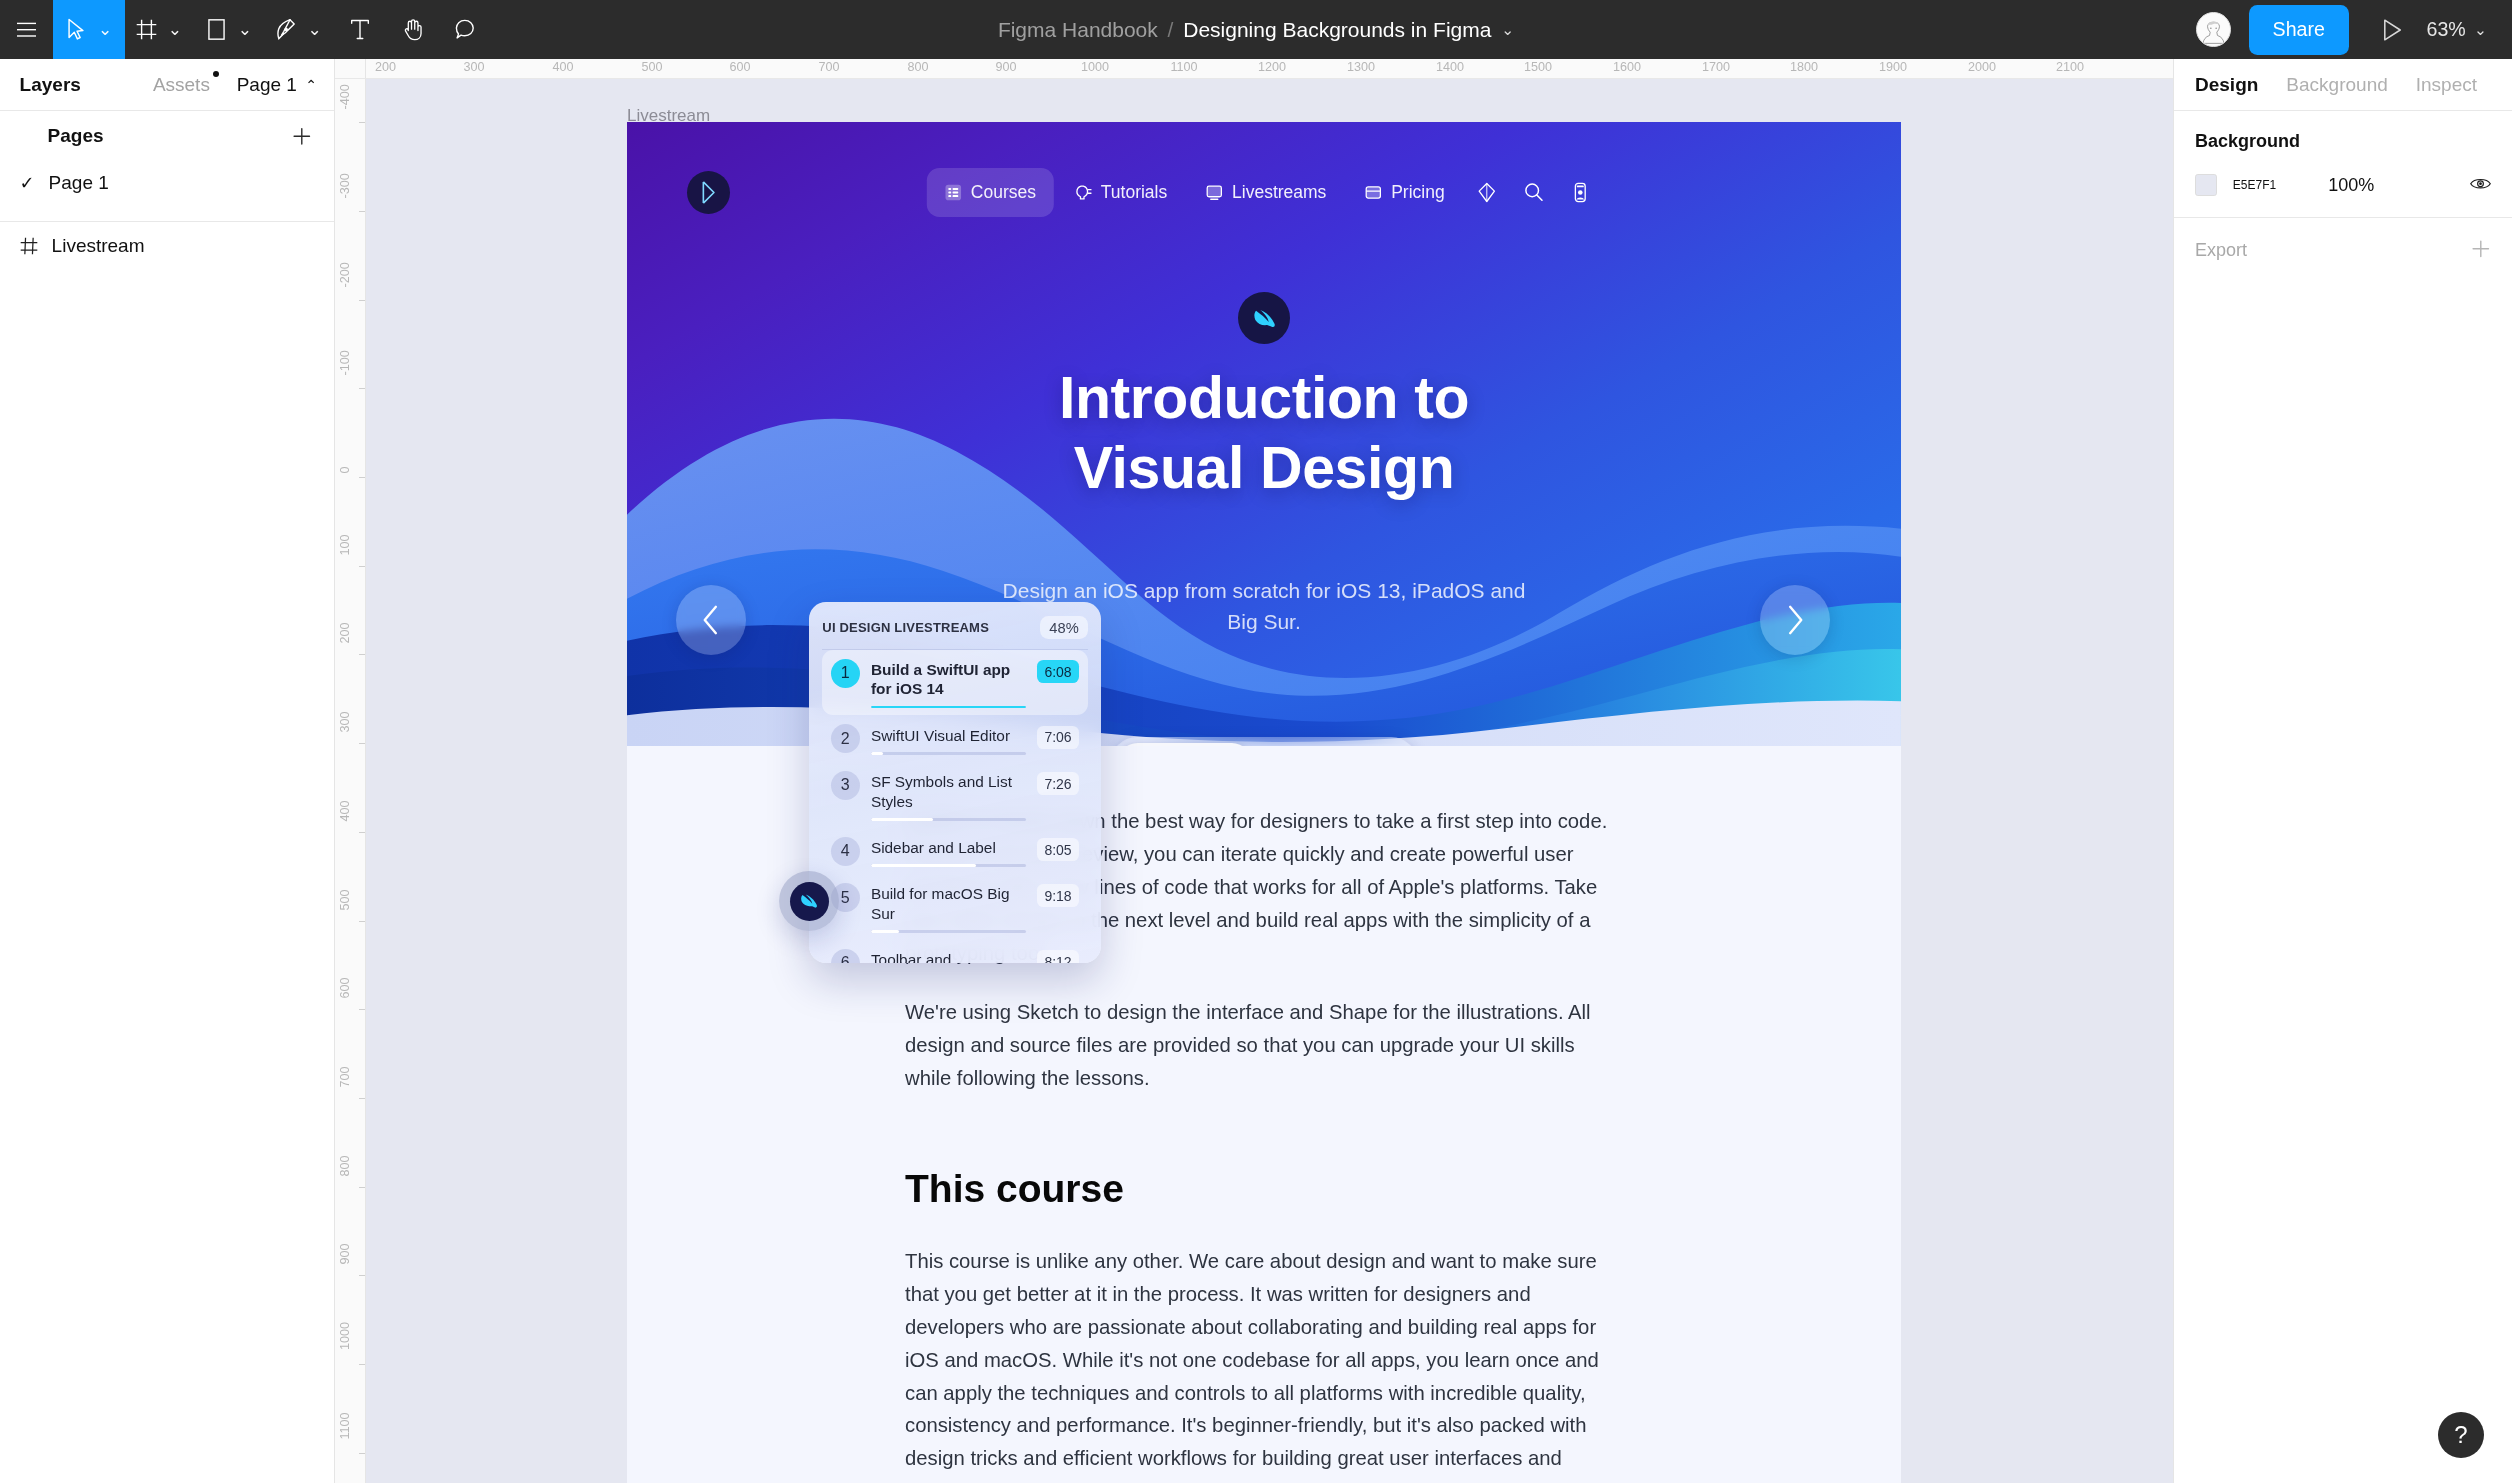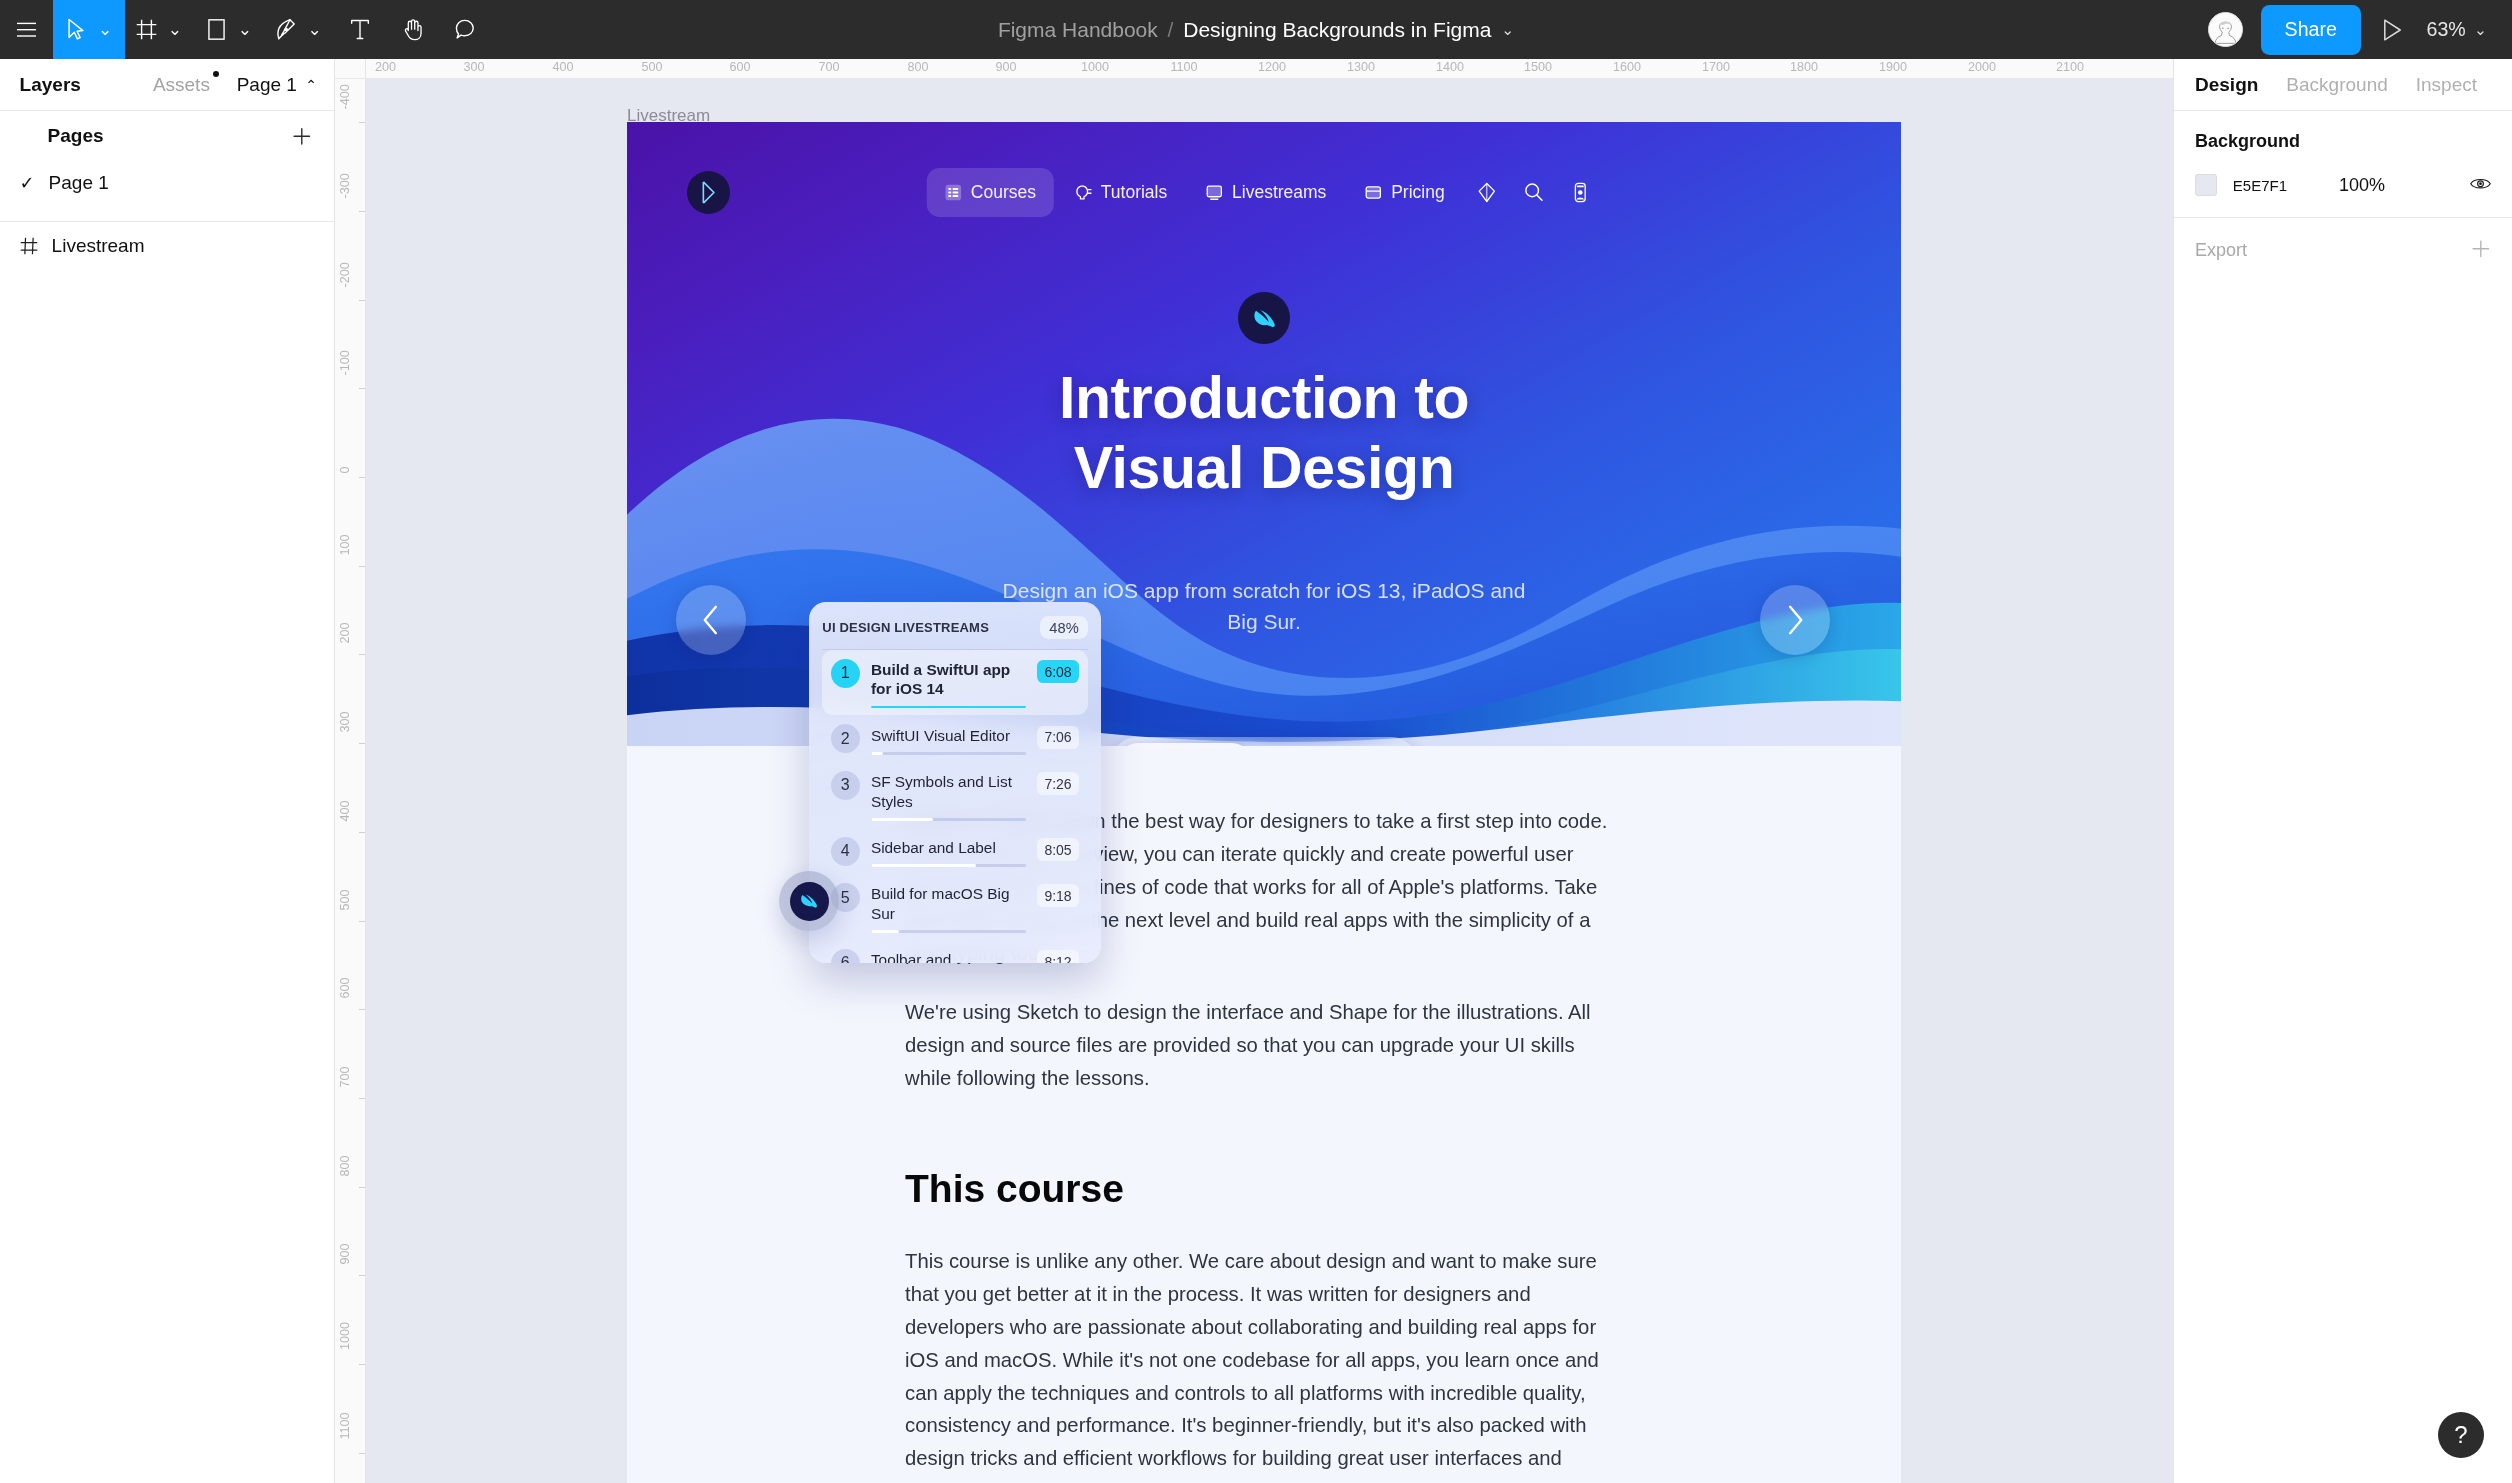--- a/index.html
+++ b/index.html
@@ -49,21 +49,21 @@
     width: 35px; height: 35px; border-radius: 50%;
     background: #f2f2f2; margin-right: 18px;
     overflow: hidden; border: 0.7px solid #ddd; cursor: pointer;
     display:flex; align-items:center; justify-content:center;
   }
   #share-button {
     background: #0d99ff; color: #fff;
     border: none; border-radius: 8.4px;
     height: 50px; padding: 0 24px;
     font-size: 19.6px; font-family: inherit; cursor: pointer;
-    margin-right: 10px;
+    margin-right: 22px;
   }
   #present-button {
     width: 43px; height: 43px; display:flex;
     align-items:center; justify-content:center; cursor: pointer;
   }
   #zoom-control {
     display: flex; align-items: center; gap: 8.4px;
     color: #e6e6e6; font-size: 19.6px; cursor: pointer;
     padding: 0 7px 0 12.6px;
   }
@@ -132,21 +132,21 @@
   .rtab { font-size: 19px; margin-right: 28px; cursor: pointer; }
   .rtab.active { color: #111; font-weight: bold; }
   .rtab.inactive { color: #b0b0b0; }
   #bg-section { padding: 19.6px 21px 21px 21px; border-bottom: 0.7px solid #e8e8e8; }
   #bg-section .sec-ttl { font-size: 18px; font-weight: bold; color: #111; margin-bottom: 22.4px; }
   .bg-row { display: flex; align-items: center; }
   #bg-swatch {
     width: 22.4px; height: 22.4px; border-radius: 2.8px;
     border: 0.7px solid #ddd; cursor: pointer;
   }
-  #bg-hex { font-size: 15px; color: #111; margin-left: 15.4px; cursor: pointer; }
+  #bg-hex { font-size: 12px; color: #111; margin-left: 15.4px; cursor: pointer; }
   #bg-opacity { font-size: 18px; color: #111; margin-left: 52px; cursor: pointer; }
   #bg-visibility { margin-left: auto; cursor: pointer; }
   #export-section {
     padding: 21px; display: flex; align-items: center;
   }
   #export-section .sec-ttl { font-size: 18px; color: #a8a8a8; }
   #add-export-button { margin-left: auto; cursor: pointer; color: #b5b5b5; }
 
   
   #ruler-corner {

